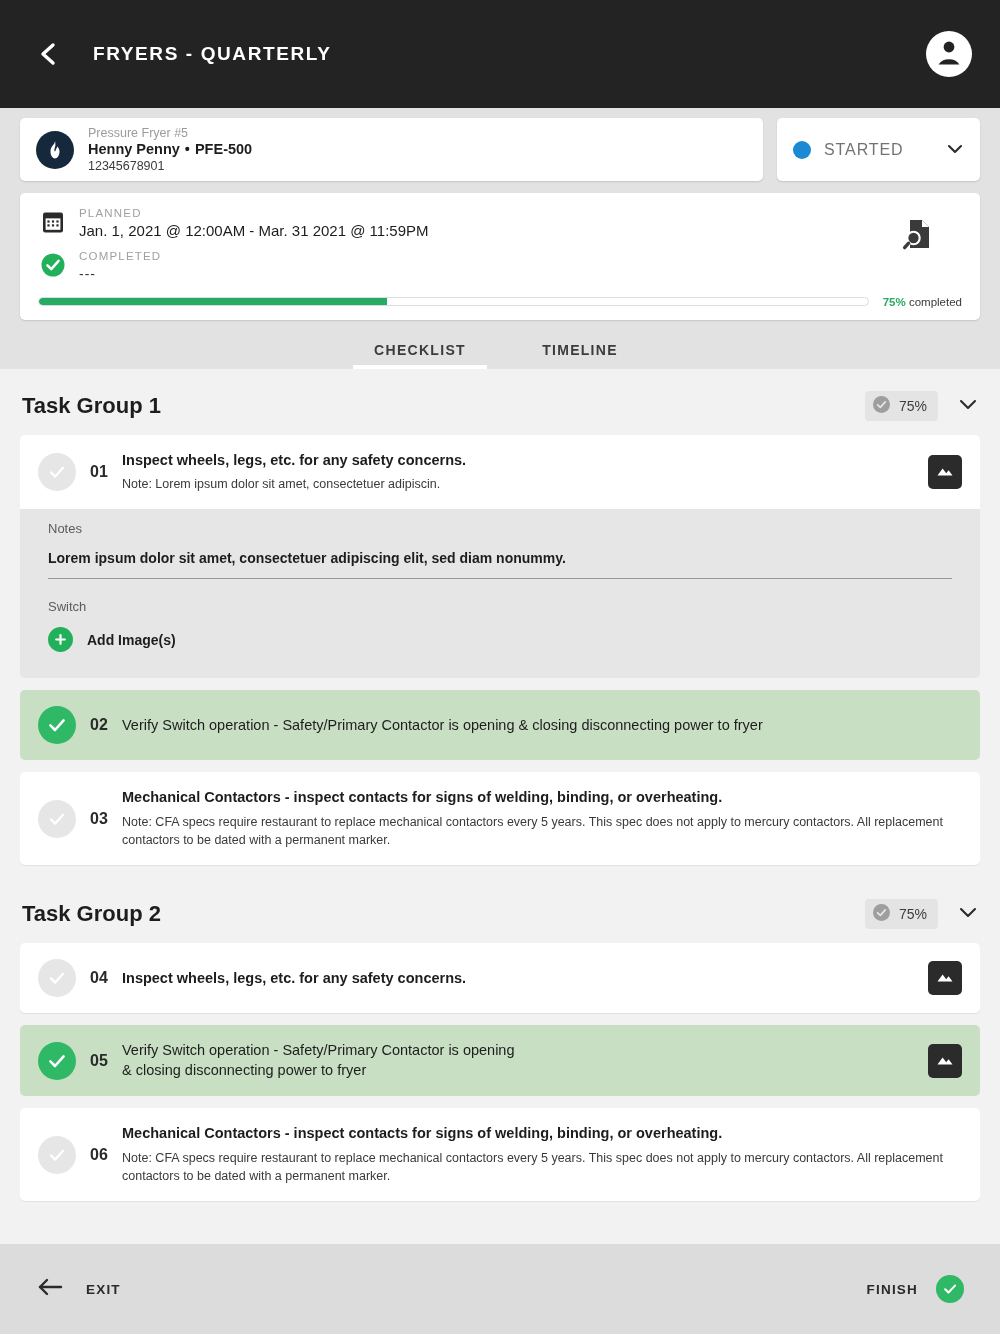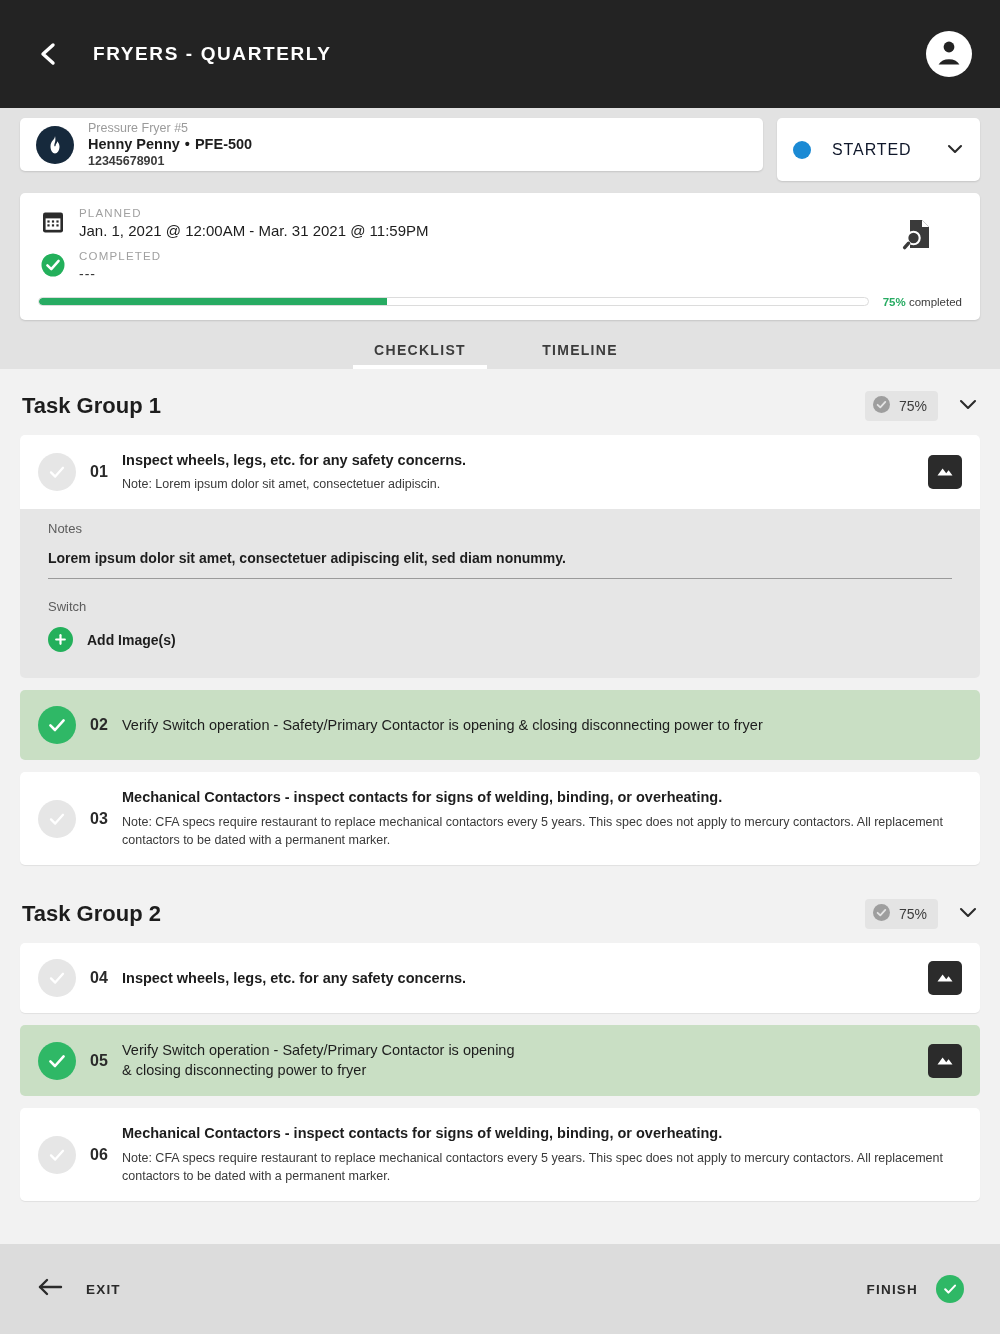--- a/index.html
+++ b/index.html
@@ -22,41 +22,41 @@
     color: #ffffff; font-size: 19px; font-weight: bold; letter-spacing: 1.6px;
     margin-left: 25px; white-space: nowrap;
   }
   .appbar-spacer { flex: 1; }
   .avatar { width: 46px; height: 46px; border-radius: 50%; background: #ffffff; display: flex; align-items: center; justify-content: center; cursor: pointer; }
 
   
   .info-band { background: #e2e2e2; padding: 10px 20px 0 20px; flex: 0 0 auto; }
   .asset-row { display: flex; gap: 14px; }
   .asset-card {
-    flex: 1 1 auto; background: #ffffff; border-radius: 5px; height: 53px;
+    flex: 1 1 auto; background: #ffffff; border-radius: 5px; height: 63px;
     display: flex; align-items: center; padding: 0 16px;
     box-shadow: 0 1px 2px rgba(0,0,0,0.13);
   }
   .asset-icon {
     width: 38px; height: 38px; border-radius: 50%; background: #16293c;
     display: flex; align-items: center; justify-content: center; flex: 0 0 38px;
   }
   .asset-text { margin-left: 14px; line-height: 1.12; }
   .asset-sub { font-size: 12.5px; color: #9b9b9b; }
   .asset-name { font-size: 14.5px; font-weight: bold; color: #1d1d1d; margin: 1px 0; }
   .asset-name .dot-sep { margin: 0 5px; }
-  .asset-serial { font-size: 12.5px; color: #3b3b3b; font-weight: bold; }
+  .asset-serial { font-size: 12.5px; color: #3b3b3b; }
 
   .status-card {
     flex: 0 0 203px; background: #ffffff; border-radius: 5px; height: 63px;
     display: flex; align-items: center; padding: 0 16px;
     box-shadow: 0 1px 2px rgba(0,0,0,0.13); cursor: pointer;
   }
   .status-dot { width: 18px; height: 18px; border-radius: 50%; flex: 0 0 18px; }
-  .status-label { font-size: 16px; color: #0f172a; letter-spacing: 0.9px; margin-left: 21px; flex: 1; }
+  .status-label { font-size: 16px; color: #737373; letter-spacing: 0.9px; margin-left: 13px; flex: 1; }
   .chev { display: block; }
 
   
   .sched-card {
     background: #ffffff; border-radius: 5px; margin-top: 12px; padding: 14px 18px 12px 18px;
     box-shadow: 0 1px 2px rgba(0,0,0,0.13); position: relative;
   }
   .sched-row { display: flex; align-items: flex-start; }
   .sched-ico { width: 30px; flex: 0 0 30px; display: flex; justify-content: center; padding-top: 2px; }
   .sched-body { margin-left: 11px; line-height: 1.15; }

